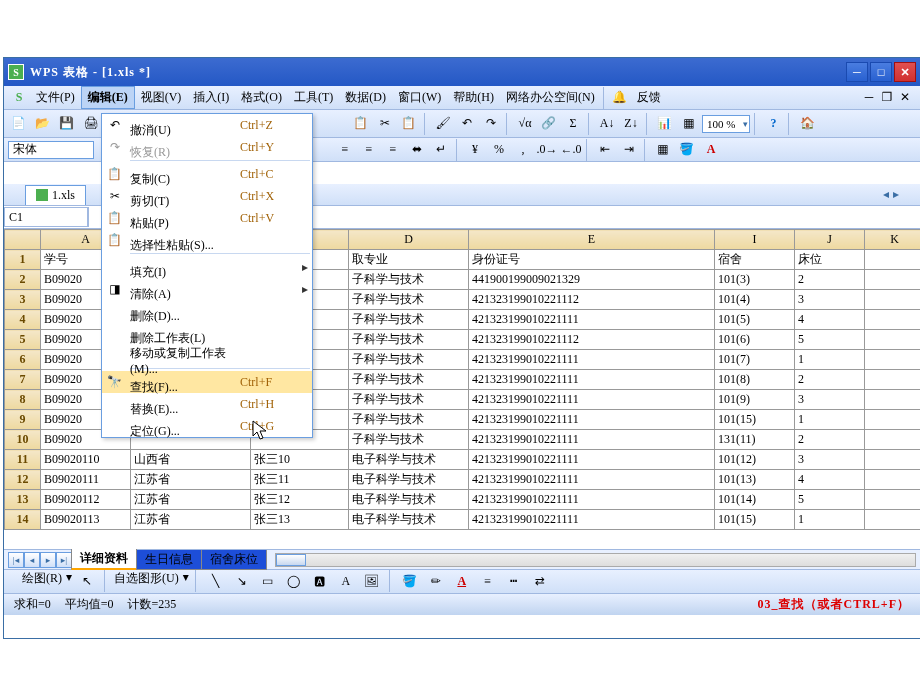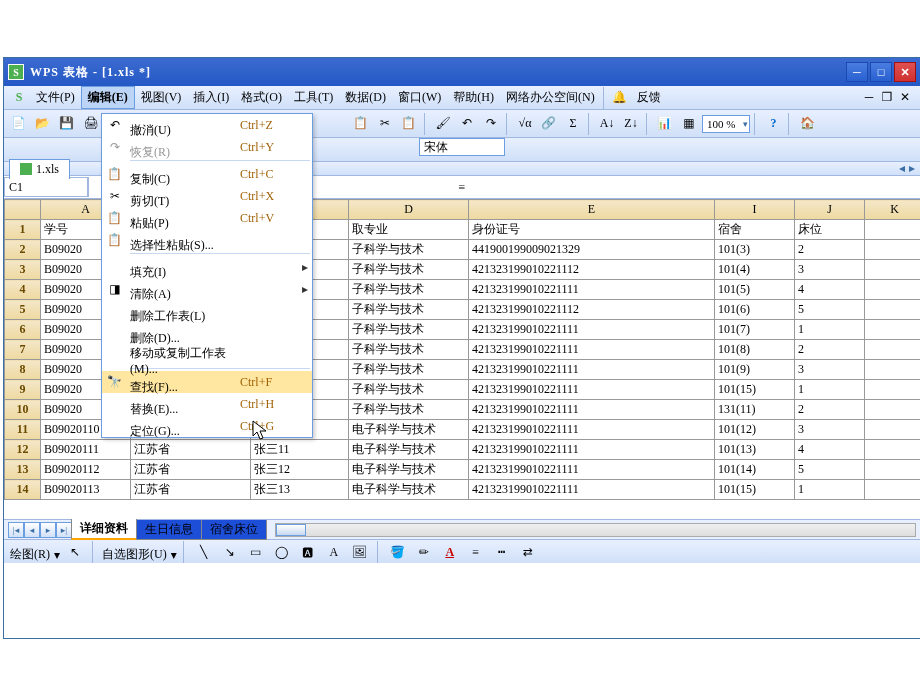--- a/index.html
+++ b/index.html
@@ -15,23 +15,23 @@
 .mbtn { padding: 2px 6px; cursor: pointer; }
 .mbtn.open { background: #bcd4f6; border: 1px solid #6a9ee0; font-weight: bold; }
 .mspacer { flex: 1; }
 .mclose { display: flex; gap: 4px; padding-right: 4px; }
 .mclose span { cursor: pointer; display: inline-flex; width:14px; justify-content:center; }
 .toolbar { height: 28px; background: linear-gradient(#e8f0ff, #d0e0f8); border-bottom: 1px solid #a0b8e0; display: flex; align-items: center; padding: 0 4px; gap: 2px; }
 .tbtn { width: 22px; height: 22px; border: 1px solid transparent; display: flex; align-items: center; justify-content: center; cursor: pointer; font-size: 12px; }
 .tsep { width: 4px; height: 22px; border-left: 1px solid #a0b8e0; margin: 0 2px; }
 .zoom { border: 1px solid #6a9ee0; background: #fff; padding: 1px 14px 1px 4px; font-size: 11px; height: 18px; display: flex; align-items: center; position: relative; }
 .zoom::after { content: "▾"; position: absolute; right: 2px; font-size: 9px; color: #3a6ea5; }
-.fmtbar { height: 24px; background: linear-gradient(#e8f0ff, #d0e0f8); border-bottom: 1px solid #a0b8e0; display: flex; align-items: center; padding: 0 4px; gap: 2px; flex-direction: column; }
+.fmtbar { height: 24px; background: linear-gradient(#e8f0ff, #d0e0f8); border-bottom: 1px solid #a0b8e0; display: flex; align-items: center; padding: 0 4px; gap: 2px; }
 .fontname { width: 86px; height: 18px; border: 1px solid #6a9ee0; background: #fff; padding: 0 4px; display: flex; align-items: center; }
-.tabbar { height: 14px; background: linear-gradient(#e8f0ff, #d0e0f8); border-bottom: 1px solid #a0b8e0; display: flex; align-items: center; padding: 0 5px; position: relative; }
+.tabbar { height: 22px; background: linear-gradient(#e8f0ff, #d0e0f8); border-bottom: 1px solid #a0b8e0; display: flex; align-items: center; padding: 0 21px; position: relative; margin-top: 22px; }
 .doc-tab { background: #fff; border: 1px solid #6a9ee0; border-bottom: none; padding: 2px 10px; display: flex; align-items: center; gap: 4px; }
 .doc-tab-icon { width: 12px; height: 12px; background: #4caf50; }
 .tabarrows { margin-left: auto; display: flex; gap: 4px; color: #3a6ea5; }
 .namebox-row { height: 23px; background: #fff; border-bottom: 1px solid #a0b8e0; display: flex; align-items: center; }
 .namebox { width: 84px; height: 20px; border: 1px solid #a0b8e0; padding: 0 4px; display: flex; align-items: center; }
 .fxarea { flex: 1; border-left: 1px solid #a0b8e0; height: 20px; }
 .grid-area { position: relative; background: #fff; height: 320px; overflow: hidden; }
 table.grid { border-collapse: collapse; table-layout: fixed; width: 100%; }
 .grid th, .grid td { border: 1px solid #999; height: 20px; font-size: 12px; padding: 0 3px; white-space: nowrap; overflow: hidden; }
 .grid th { background: linear-gradient(#f4e7c8, #eed9a0); font-weight: normal; text-align: center; }
@@ -46,21 +46,21 @@
 .menu-dropdown .sc { width: 58px; text-align: left; color: #a16207; }
 .menu-dropdown .arrow { width: 14px; text-align: center; color: #333; }
 .menu-dropdown .sep { height: 1px; background: #c8d8f0; margin: 2px 2px 2px 28px; }
 .sheet-tabs { height: 20px; background: #e8f0ff; border-top: 1px solid #a0b8e0; display: flex; align-items: center; padding-left: 4px; position: relative; }
 .sheet-nav { display: flex; gap: 0; }
 .sheet-nav span { width: 16px; height: 16px; border: 1px solid #6a9ee0; background: linear-gradient(#fff,#d0e0f8); display: flex; align-items: center; justify-content: center; font-size: 9px; color: #3a6ea5; cursor: pointer; }
 .sheet-tab { border: 1px solid #888; border-top: none; background: #1d4ed8; padding: 1px 8px; margin-left: -1px; font-size: 12px; }
 .sheet-tab.active { background: #fff; font-weight: bold; border-bottom: 2px solid #ffa500; }
 .hscroll { flex: 1; margin: 0 4px 0 8px; height: 14px; background: linear-gradient(#f0f0f0,#ddd); border: 1px solid #aaa; position: relative; }
 .hscroll .thumb { position: absolute; left: 0; width: 30px; top: 0; bottom: 0; background: linear-gradient(#fff,#c8d8f0); border: 1px solid #6a9ee0; }
-.drawbar { height: 24px; background: linear-gradient(#e8f0ff, #d0e0f8); border-top: 1px solid #a0b8e0; display: flex; align-items: flex-end; padding: 0 6px; gap: 4px; font-size: 12px; }
+.drawbar { height: 24px; background: linear-gradient(#e8f0ff, #d0e0f8); border-top: 1px solid #a0b8e0; display: flex; align-items: flex-start; padding: 0 18px; gap: 4px; font-size: 12px; }
 .statusbar { height: 22px; background: linear-gradient(#e8f0ff, #c0d4f0); border-top: 1px solid #a0b8e0; display: flex; align-items: center; padding: 0 10px; gap: 14px; }
 .statusbar .right { margin-left: auto; color: #d00; font-weight: bold; letter-spacing: 1px; }
 .cursor { position: absolute; left: 252px; top: 420px; z-index: 60; pointer-events: none; }
 </style>
 </head>
 <body>
 
 <div class="app">
 
   <div class="titlebar">
@@ -388,20 +388,26 @@
     <span class="tbtn">🪣</span>
     <span class="tbtn">✏</span>
     <span class="tbtn">
         <b style="color:#c00;text-decoration:underline;">A</b>
       </span>
     <span class="tbtn">≡</span>
     <span class="tbtn">┅</span>
     <span class="tbtn">⇄</span>
   </div>
 
+  <div class="statusbar">
+    <span>求和=0</span>
+    <span>平均值=0</span>
+    <span>计数=235</span>
+    <span class="right">03_查找（或者CTRL+F）</span>
+  </div>
 
 </div>
 
 <div class="menu-dropdown">
   <div class="row">
     <span class="icon">↶</span>
     <span class="lbl">撤消(U)</span>
     <span class="sc">Ctrl+Z</span>
       <span class="arrow"></span>
   </div>
@@ -444,27 +450,27 @@
       <span class="arrow">▸</span>
   </div>
   <div class="row">
     <span class="icon">◨</span>
     <span class="lbl">清除(A)</span>
     <span class="sc"></span>
       <span class="arrow">▸</span>
   </div>
   <div class="row">
     <span class="icon"></span>
+    <span class="lbl">删除(D)...</span>
+    <span class="sc"></span>
+      <span class="arrow"></span>
+  </div>
+  <div class="row">
+    <span class="icon"></span>
     <span class="lbl">删除工作表(L)</span>
-    <span class="sc"></span>
-      <span class="arrow"></span>
-  </div>
-  <div class="row">
-    <span class="icon"></span>
-    <span class="lbl">删除(D)...</span>
     <span class="sc"></span>
       <span class="arrow"></span>
   </div>
   <div class="row">
     <span class="icon"></span>
     <span class="lbl">移动或复制工作表(M)...</span>
     <span class="sc"></span>
       <span class="arrow"></span>
   </div>
   <div class="sep"></div>

